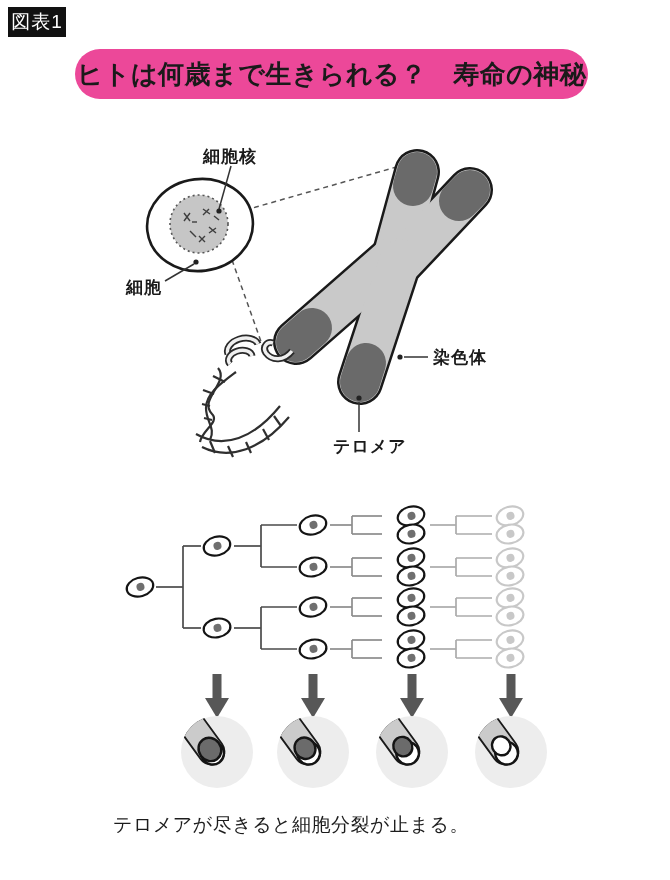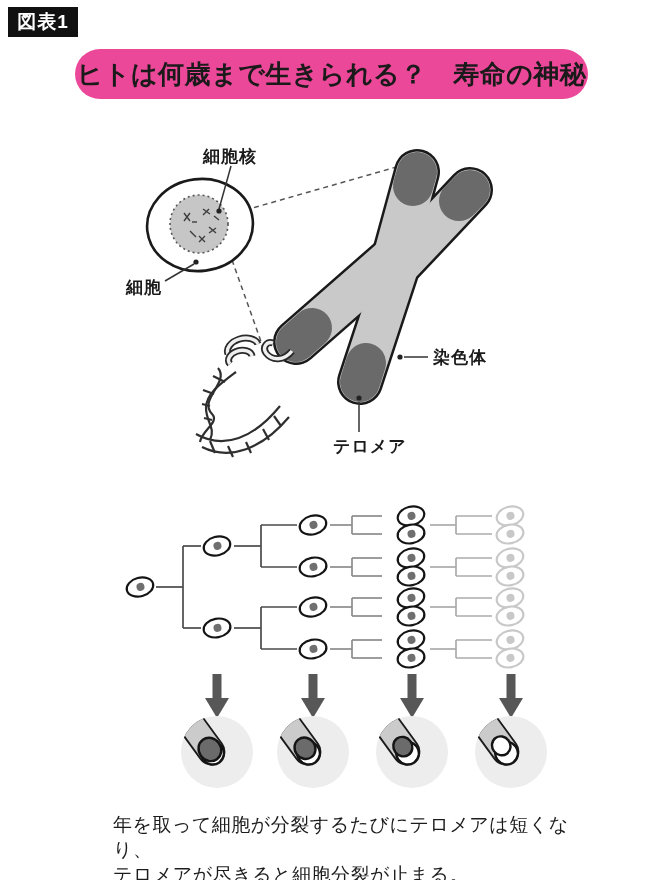--- a/index.html
+++ b/index.html
@@ -1,23 +1,23 @@
 <!DOCTYPE html>
 <html><head>
 <meta charset="utf-8">
 <style>
   html,body{margin:0;padding:0;}
   body{
     width:670px;height:880px;position:relative;background:#ffffff;
     font-family:"Liberation Sans","DejaVu Sans",sans-serif;overflow:hidden;
   }
   .figure-tag{
-    position:absolute;left:8px;top:7px;width:70px;height:30px;
+    position:absolute;left:8px;top:7px;width:58px;height:30px;
     background:#111111;color:#ffffff;display:flex;align-items:center;justify-content:center;
-    font-size:19px;font-weight:bold;letter-spacing:1px;
+    font-size:19px;font-weight:normal;letter-spacing:1px;
   }
   .title-pill{
     position:absolute;left:75px;top:49px;width:513px;height:50px;box-sizing:border-box;
     background:#ec4899;border-radius:26px;display:flex;align-items:center;justify-content:center;
     font-size:26px;font-weight:bold;color:#1a1a1a;letter-spacing:0.5px;white-space:nowrap;
   }
   svg{position:absolute;left:0;display:block;}
   #chromo-svg{top:110px;}
   #tree-svg{top:495px;}
   #aging-svg{top:668px;}
@@ -353,15 +353,14 @@
       <g transform="translate(513,94) rotate(-36)">
         <line x1="0" y1="-44" x2="0" y2="-13" stroke="#1a1a1a" stroke-width="28" stroke-linecap="round"></line>
         <line x1="0" y1="-44" x2="0" y2="-14" stroke="#cbcbcb" stroke-width="24.4" stroke-linecap="round"></line>
         <ellipse cx="0" cy="-11" rx="11.3" ry="11.5" fill="#ffffff" stroke="#141414" stroke-width="2.4"></ellipse>
         <ellipse cx="0" cy="-20" rx="9" ry="9.7" fill="#ffffff" stroke="#141414" stroke-width="2.4"></ellipse>
       </g>
     </g>
   </svg>
 
 <div class="caption">
-  <div>年を取って細胞が分裂するたびにテロメアは短くなり、</div>
   <div>テロメアが尽きると細胞分裂が止まる。</div>
 </div>
 
 </body></html>

